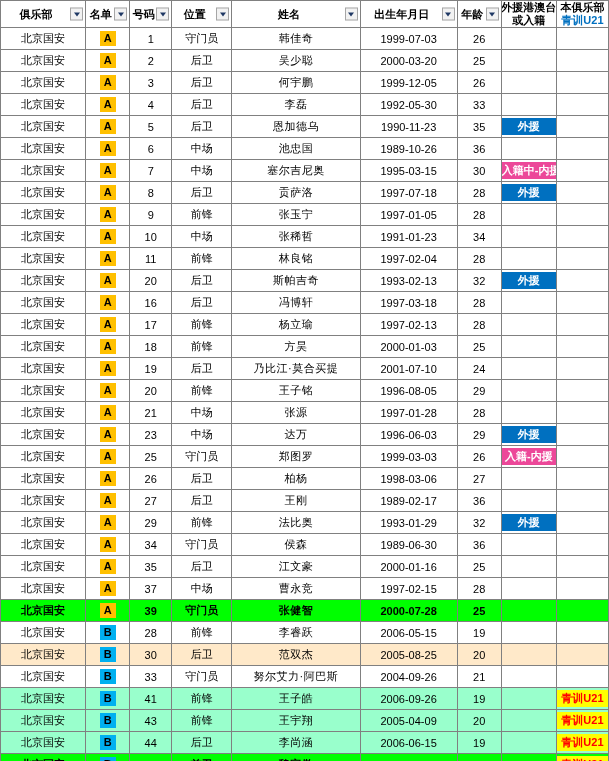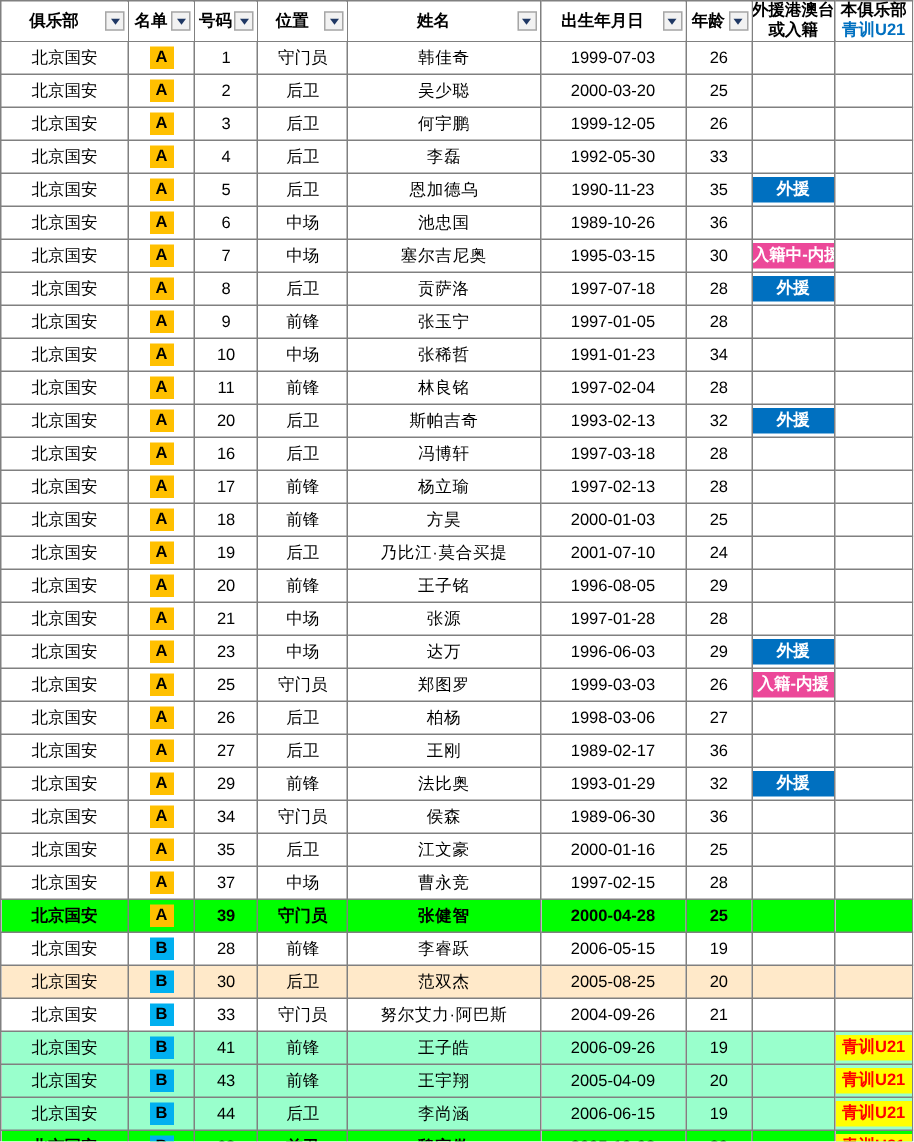--- a/index.html
+++ b/index.html
@@ -588,21 +588,21 @@
           <td class="fill-white"></td>
         </tr>
         <tr>
           <td class="fill-green club-cell bold"><span>北京国安</span></td>
           <td class="fill-green">
             <span class="badge badge-a">A</span>
           </td>
           <td class="fill-green bold"><span>39</span></td>
           <td class="fill-green bold"><span>守门员</span></td>
           <td class="fill-green name-cell bold"><span>张健智</span></td>
-          <td class="fill-green bold"><span>2000-04-28</span></td>
+          <td class="fill-green bold"><span>2000-07-28</span></td>
           <td class="fill-green bold"><span>25</span></td>
           <td class="fill-green"></td>
           <td class="fill-green"></td>
         </tr>
         <tr>
           <td class="fill-white club-cell"><span>北京国安</span></td>
           <td class="fill-white">
             <span class="badge badge-b">B</span>
           </td>
           <td class="fill-white"><span>28</span></td>

